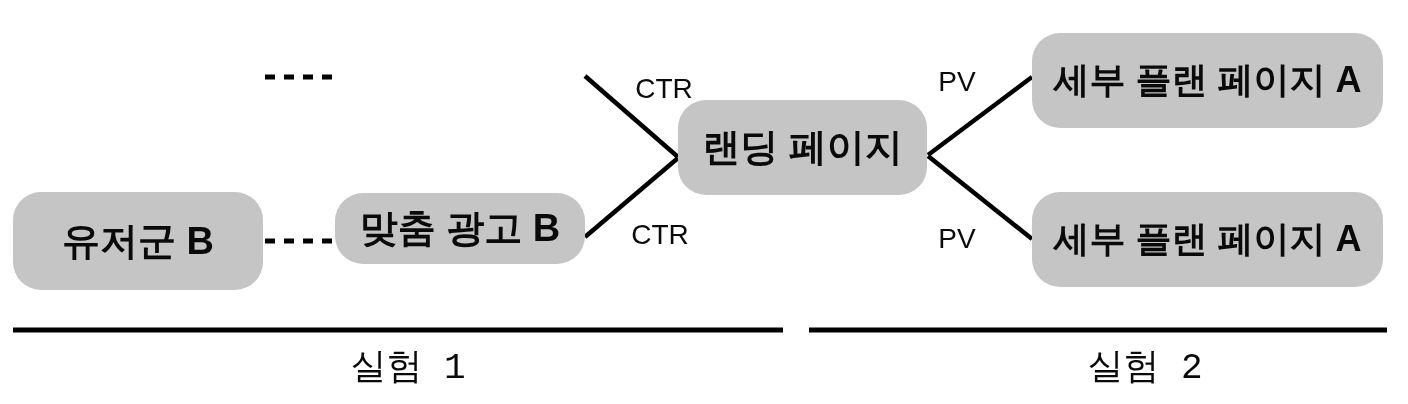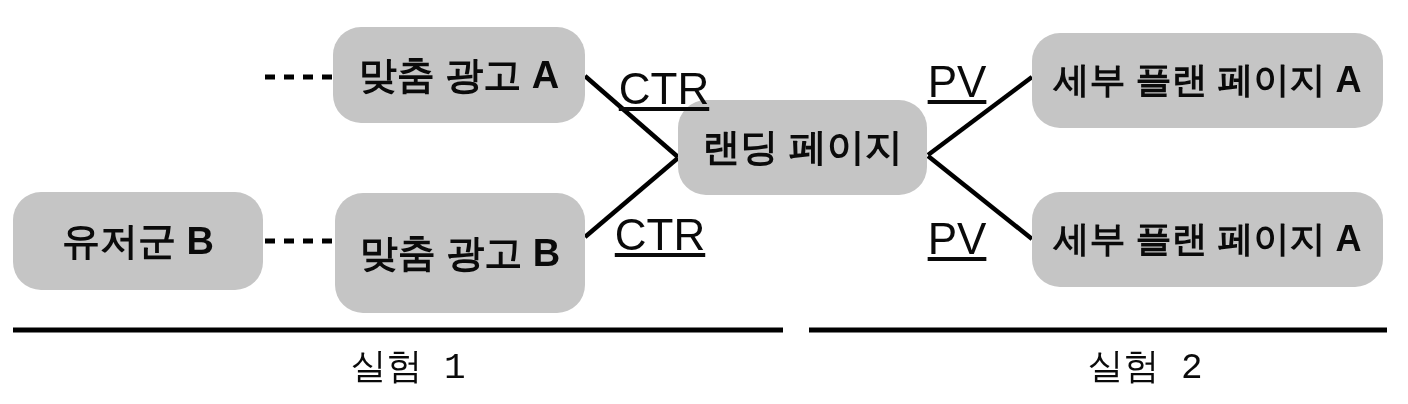--- a/index.html
+++ b/index.html
@@ -32,31 +32,30 @@
     justify-content:center;
     color:var(--text-color);
     font-weight:bold;
     font-size:38px;
     letter-spacing:0;
     white-space:nowrap;
   }
   .node-user-a{left:13px;top:26px;width:250px;height:99px;}
   .node-user-b{left:13px;top:192px;width:250px;height:98px;}
   .node-ad-a{left:333px;top:27px;width:252px;height:96px;}
-  .node-ad-b{left:335px;top:193px;width:250px;height:120px;}
+  .node-ad-b{left:335px;top:193px;width:250px;height:71px;}
   .node-landing{left:678px;top:100px;width:249px;height:95px;}
   .node-plan-top{left:1032px;top:33px;width:351px;height:95px;font-size:36px;}
   .node-plan-bottom{left:1032px;top:192px;width:351px;height:95px;font-size:36px;}
   .edge-label{
     position:absolute;
     transform:translate(-50%,-50%);
-    font-size:44px;
+    font-size:28px;
     color:var(--text-color);
     white-space:nowrap;
-    text-decoration:underline;
   }
   .lbl-ctr-top{left:664px;top:89px;}
   .lbl-ctr-bottom{left:660px;top:235px;}
   .lbl-pv-top{left:957px;top:82px;}
   .lbl-pv-bottom{left:957px;top:239px;}
   .section-label{
     position:absolute;
     transform:translate(-50%,-50%);
     font-size:36px;
     color:var(--text-color);
@@ -78,23 +77,20 @@
     <line class="edge" x1="585" y1="237" x2="678" y2="158"></line>
     <line class="edge" x1="928" y1="155" x2="1032" y2="77"></line>
     <line class="edge" x1="928" y1="156" x2="1032" y2="239"></line>
     <line class="rule" x1="13" y1="330" x2="783" y2="330"></line>
     <line class="rule" x1="809" y1="330" x2="1387" y2="330"></line>
   </svg>
 
   <div class="node node-user-b">
     <span>유저군 B</span>
   </div>
-  <div class="node node-ad-a">
-    <span>맞춤 광고 A</span>
-  </div>
   <div class="node node-ad-b">
     <span>맞춤 광고 B</span>
   </div>
   <div class="node node-landing">
     <span>랜딩 페이지</span>
   </div>
   <div class="node node-plan-top">
     <span>세부 플랜 페이지 A</span>
   </div>
   <div class="node node-plan-bottom">

